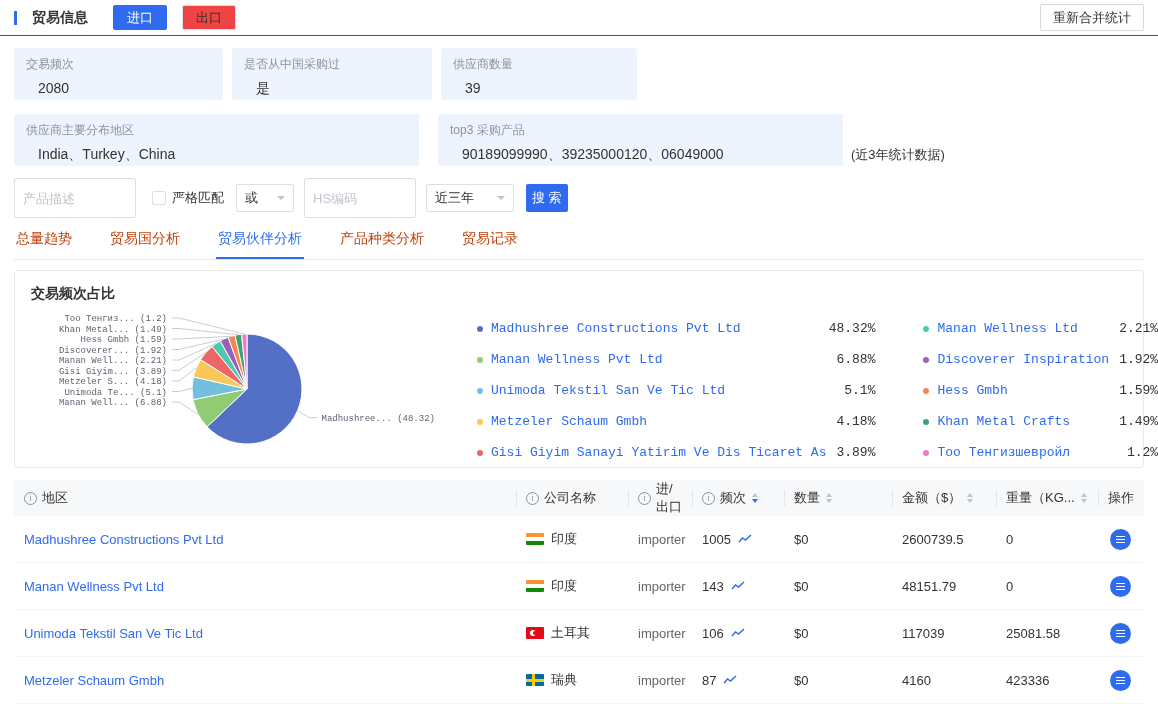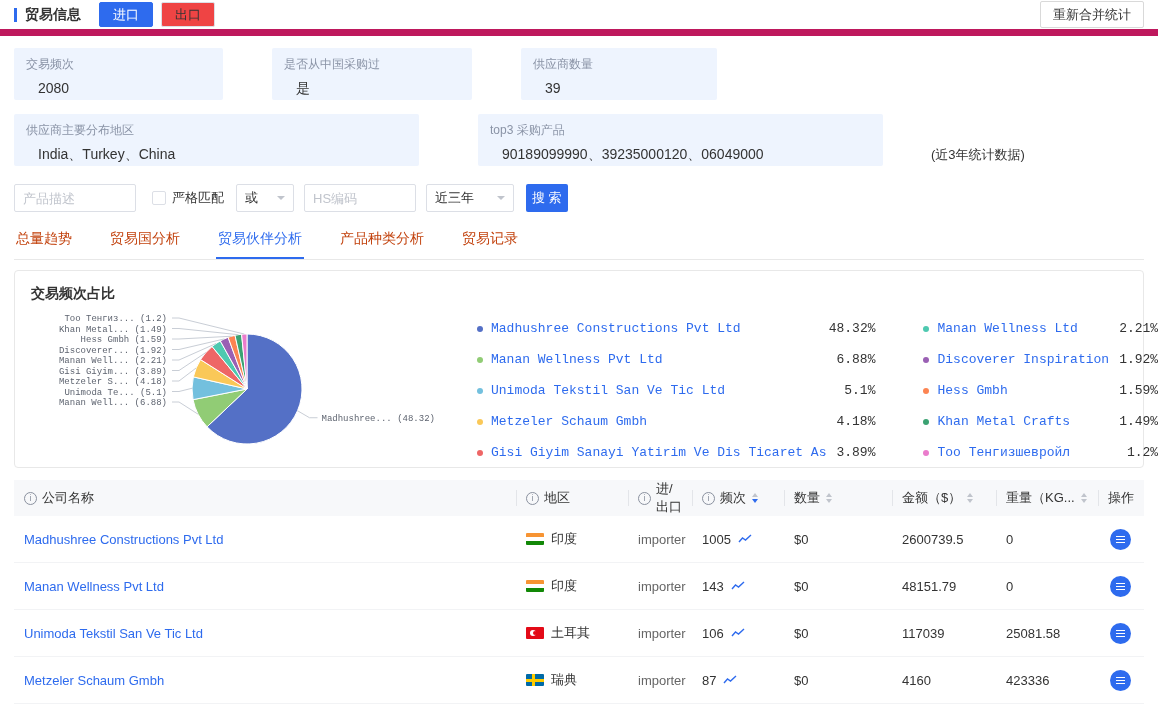--- a/index.html
+++ b/index.html
@@ -2,45 +2,45 @@
 <html style="--accent: #2e6bee;"><head>
 <meta charset="utf-8">
 <style>
   * { box-sizing: border-box; margin: 0; padding: 0; }
   html,body { width:1158px; height:720px; overflow:hidden; background:#fff;
     font-family:"Liberation Sans","DejaVu Sans",sans-serif; color:#333; }
   :root { --accent:#2e6bee; --border:#e8e8e8; }
 
   
   .topbar { height:36px; display:flex; align-items:center; padding:0 14px;
-    border-bottom:7px solid #be185d; }
+    border-bottom:1px solid #be185d;gap:7px; }
   .title-bar { width:3px; height:14px; background:var(--accent); margin-right:8px; }
   .section-title { font-size:14px; font-weight:bold; margin-right:18px; }
   .seg-btn { font-size:13px; height:25px; padding:0 13px; border-radius:2px;
     border:1px solid #dcdfe6; background:#ef4444; color:#333; cursor:pointer; margin-right:8px; }
   .seg-btn.active { background:var(--accent); border-color:var(--accent); color:#fff; }
   .spacer { flex:1; }
   .ghost-btn { font-size:13px; height:27px; padding:0 12px; border-radius:2px;
     border:1px solid #d9d9d9; background:#fff; color:#333; cursor:pointer; }
 
   
   .stats { margin:12px 14px 0; }
-  .stats-row { display:flex;gap:40px; }
+  .stats-row { display:flex; }
   .stats-row + .stats-row { margin-top:14px; }
   .stat-card { background:#eef4fe; border-radius:2px; padding:8px 12px; height:52px; }
   .stat-label { font-size:12px; color:#8a93a6; }
   .stat-value { font-size:14px; color:#333; margin-top:7px;margin-left:12px; }
   .w1{width:209px;margin-right:9px;} .w2{width:209px;margin-right:19px;}
   .w3{width:200px;margin-right:9px;} .w4{width:196px;}
   .w5{width:405px;margin-right:19px;} .w6{width:405px;}
   .stats-note { font-size:13px; color:#333; align-self:flex-end; margin:0 0 2px 8px; white-space:nowrap; }
 
   
   .searchbar { margin:18px 14px 0; display:flex; align-items:center; height:28px; }
-  .txt-input { height:28px; border:1px solid #dcdfe6; border-radius:2px; padding:0 8px;
+  .txt-input { height:40px; border:1px solid #dcdfe6; border-radius:2px; padding:0 8px;
     font-size:13px; color:#333; font-family:inherit; }
   .txt-input::placeholder { color:#c0c4cc; }
   .in-product { width:122px; }
   .in-hs { width:112px; margin-right:10px; }
   .checkbox { width:14px; height:14px; border:1px solid #dcdfe6; border-radius:2px;
     background:#fff; display:inline-block; margin:0 6px 0 16px; cursor:pointer; }
   .cb-label { font-size:13px; color:#333; margin-right:12px; }
   .select { height:28px; border:1px solid #dcdfe6; border-radius:2px; display:flex;
     align-items:center; padding:0 8px; font-size:13px; color:#333; cursor:pointer; background:#fff; }
   .sel-logic { width:58px; margin-right:10px; }
@@ -268,25 +268,25 @@
         </div>
       </div>
     </div>
   </div>
 </div>
 
 <div class="data-table">
   <div class="thead">
     <div class="th">
       <i class="info-i"></i>
+      <span>地区</span>
+    </div>
+    <div class="th">
+      <i class="info-i"></i>
       <span>公司名称</span>
-    </div>
-    <div class="th">
-      <i class="info-i"></i>
-      <span>地区</span>
     </div>
     <div class="th">
       <i class="info-i"></i>
       <span>进/出口</span>
     </div>
     <div class="th">
       <i class="info-i"></i>
       <span>频次</span>
       <span class="sorter">
         <i class="caret-up"></i>

